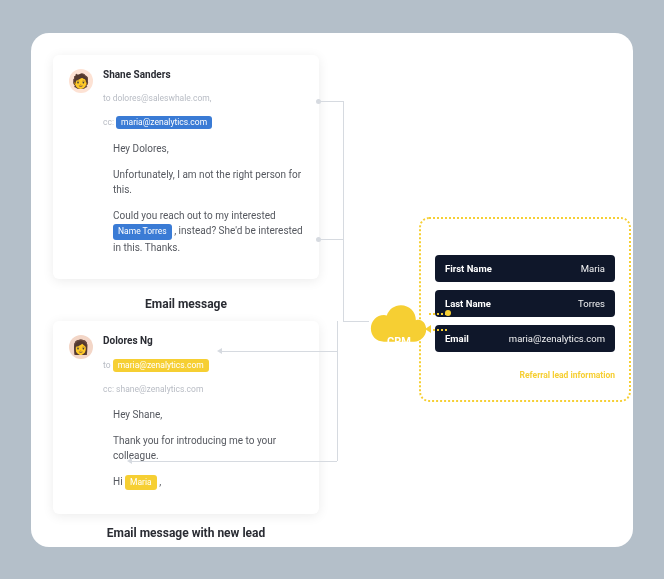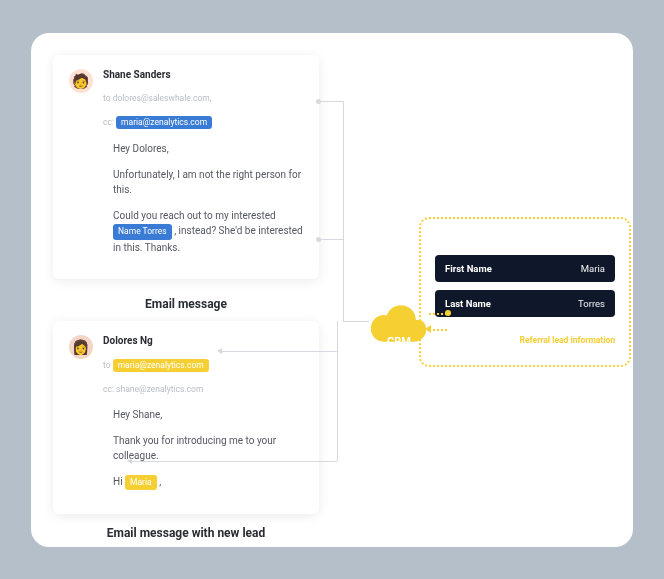--- a/index.html
+++ b/index.html
@@ -184,20 +184,24 @@
 
   <div class="crm-panel">
     <div class="crm-row">
       <span class="k">First Name</span>
       <span class="v">Maria</span>
     </div>
     <div class="crm-row">
       <span class="k">Last Name</span>
       <span class="v">Torres</span>
     </div>
+    <div class="crm-row">
+      <span class="k">Email</span>
+      <span class="v">maria@zenalytics.com</span>
+    </div>
     <div class="crm-caption">Referral lead information</div>
   </div>
 
   <div class="conn" style="left:288px;top:68px;width:24px"></div>
   <div class="dot" style="left:285px;top:66px"></div>
   <div class="conn-v" style="left:312px;top:68px;height:220px;border-left:1px solid #d6dae0;position:absolute"></div>
   <div class="conn" style="left:288px;top:206px;width:24px"></div>
   <div class="dot" style="left:285px;top:204px"></div>
   <div class="conn" style="left:312px;top:288px;width:26px"></div>
 

